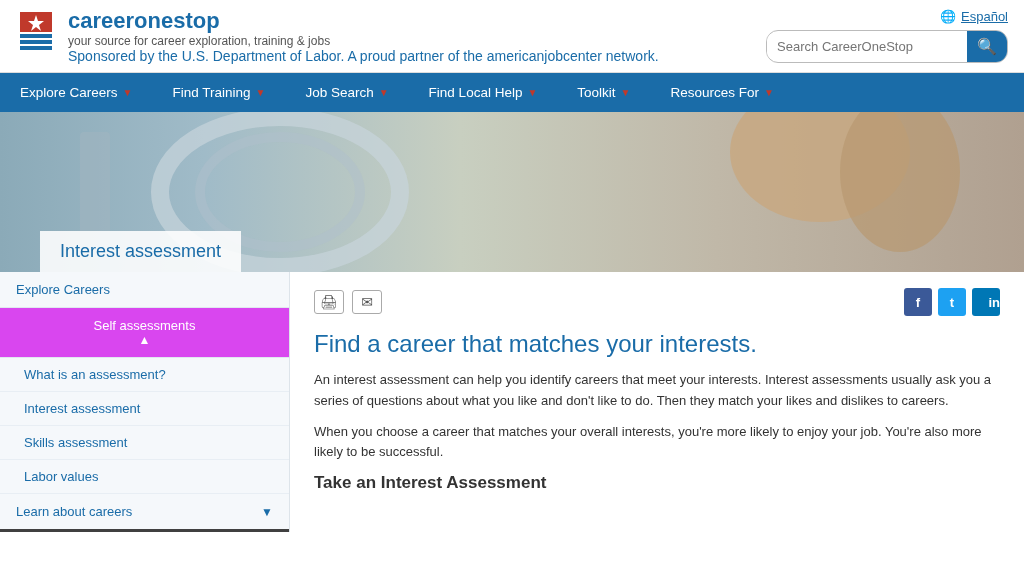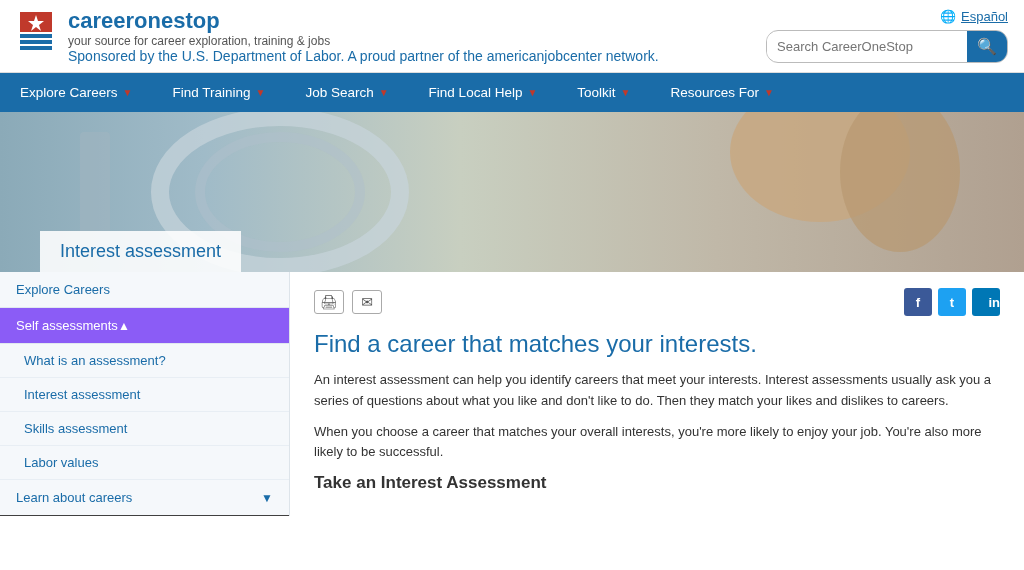--- a/index.html
+++ b/index.html
@@ -30,23 +30,23 @@
     .hero { position: relative; height: 160px; background: linear-gradient(to right, #a0b8c8 0%, #c8d8e0 30%, #d0c8b8 70%, #b8a898 100%); overflow: hidden; }
     .hero-img-sim { width: 100%; height: 100%; background: linear-gradient(120deg, #8baab8 0%, #b0c4cc 25%, #d4cfc8 55%, #c0a898 80%, #b09888 100%); display: flex; align-items: flex-end; }
     .hero-label { position: absolute; bottom: 0; left: 40px; background: rgba(255,255,255,0.88); padding: 10px 20px; font-size: 18px; color: #1a6ca8; font-weight: normal; }
 
     
     .main { display: flex; padding: 0; background: #fff; }
 
     
     .sidebar { width: 290px; min-width: 290px; background: #f5f8fb; border-right: 1px solid #dde4ea; padding: 0; }
     .sidebar-item { padding: 10px 16px; color: #1a6ca8; font-size: 13px; cursor: pointer; border-bottom: 1px solid #e0e8ef; }
-    .sidebar-item.active { background: #8b5cf6; color: white; display: flex; align-items: center; }
+    .sidebar-item.active { background: #d946ef; color: white; display: flex; align-items: center; flex-direction: column; }
     .sidebar-subitem { padding: 9px 24px; color: #1a6ca8; font-size: 13px; cursor: pointer; border-bottom: 1px solid #e8eef4; }
-    .sidebar-section-header { padding: 10px 16px; color: #1a6ca8; font-size: 13px; cursor: pointer; border-bottom: 1px solid #404040; display: flex; justify-content: space-between; align-items: center; }
+    .sidebar-section-header { padding: 10px 16px; color: #1a6ca8; font-size: 13px; cursor: pointer; border-bottom: 3px solid #404040; display: flex; justify-content: space-between; align-items: center; }
     .arrow-up { font-size: 12px; }
     .arrow-down { font-size: 12px; }
 
     
     .content { flex: 1; padding: 16px 24px; }
     .content-toolbar { display: flex; justify-content: space-between; align-items: center; margin-bottom: 14px; }
     .toolbar-left { display: flex; gap: 8px; }
     .toolbar-icon { width: 30px; height: 24px; border: 1px solid #aaa; border-radius: 3px; display: flex; align-items: center; justify-content: center; color: #555; cursor: pointer; font-size: 14px; }
     .toolbar-right { display: flex; gap: 6px; }
     .social-btn { width: 28px; height: 28px; border-radius: 3px; display: flex; align-items: center; justify-content: center; color: white; font-size: 13px; font-weight: bold; cursor: pointer; }

